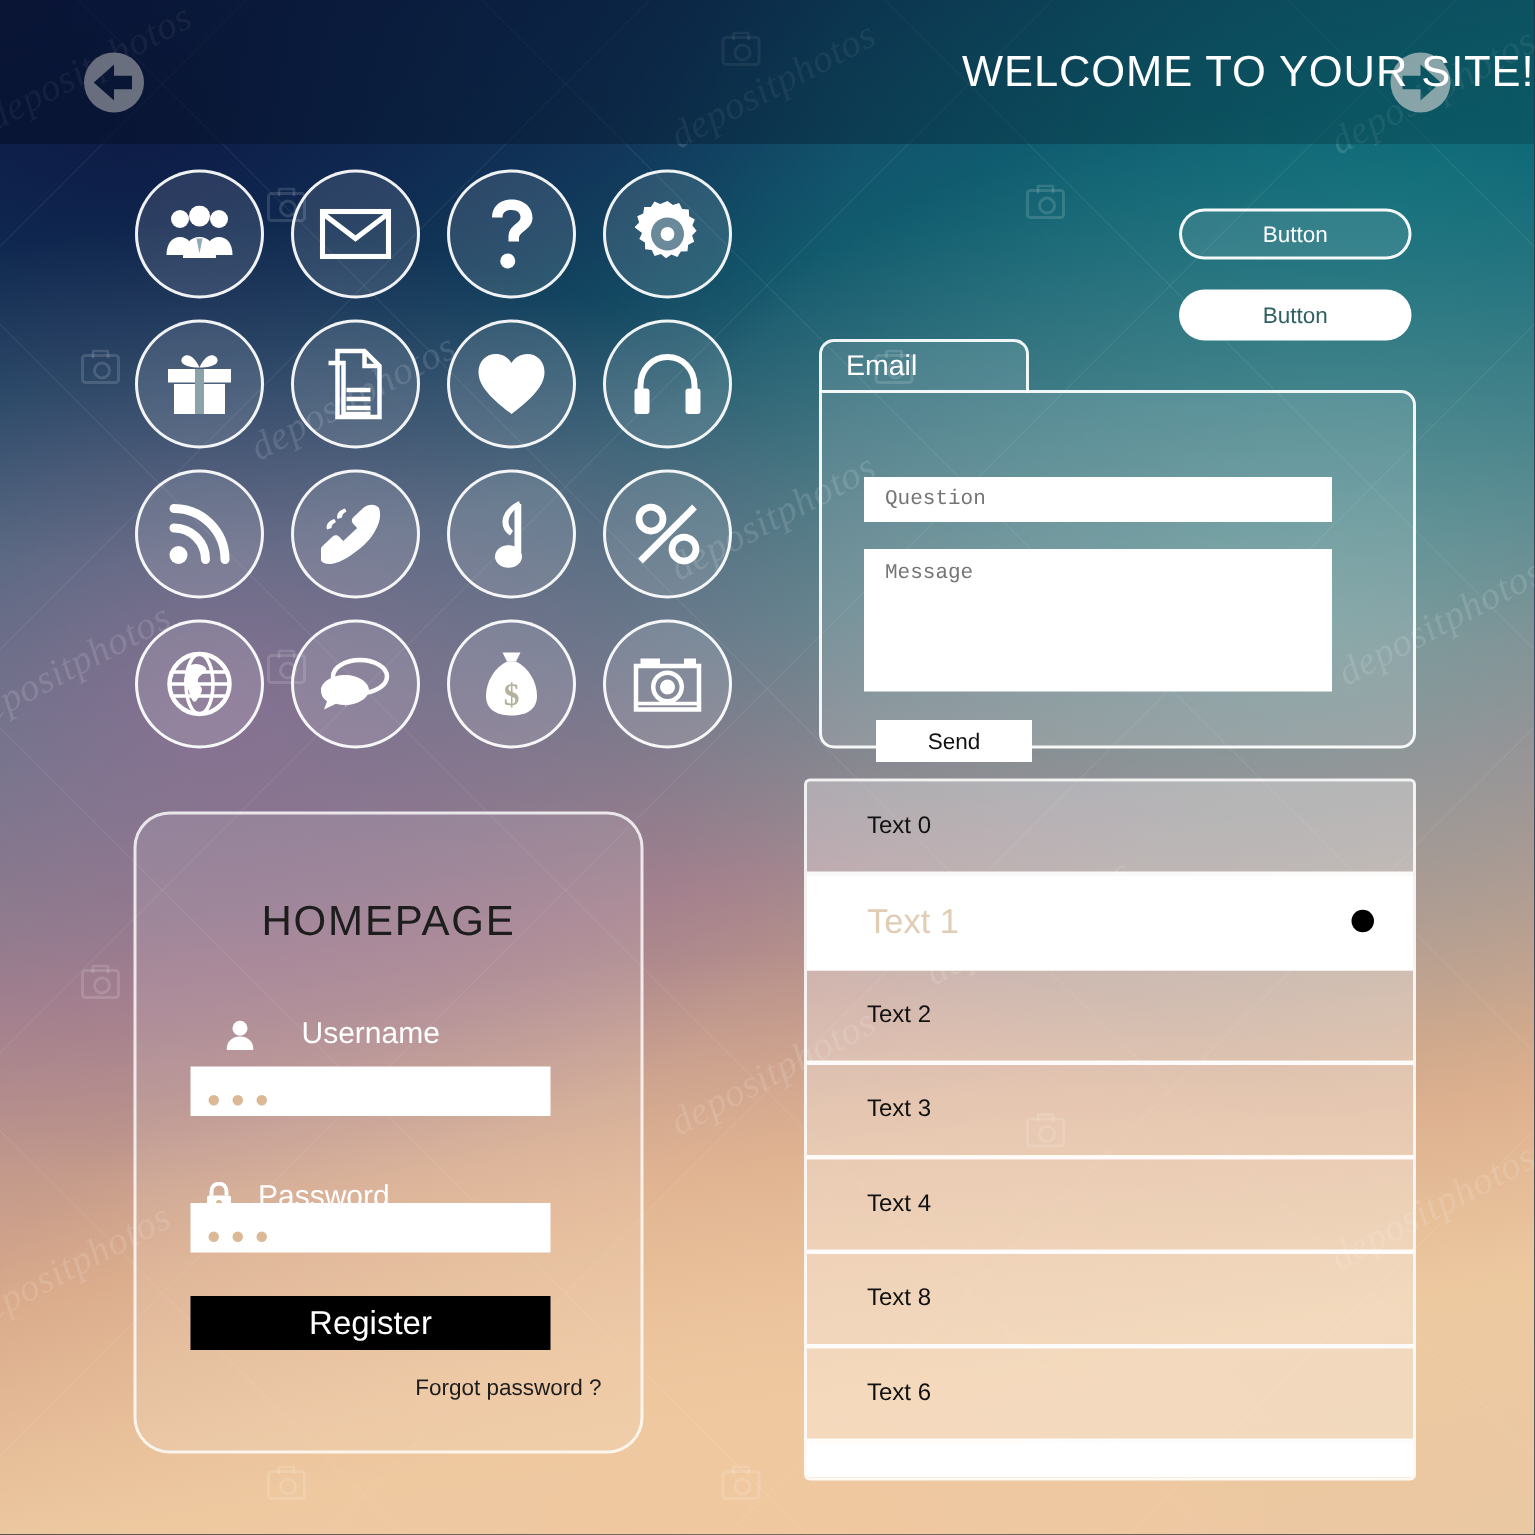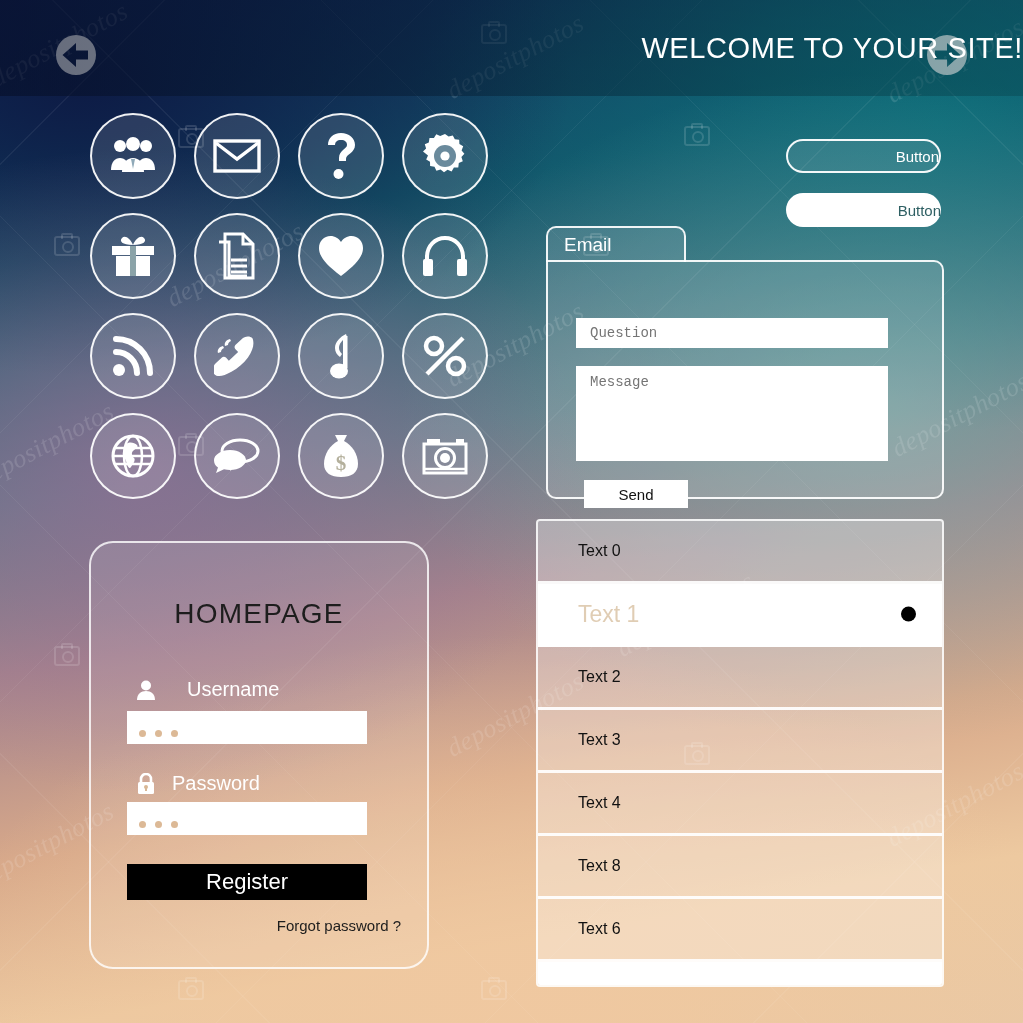--- a/index.html
+++ b/index.html
@@ -63,21 +63,21 @@
     border:2.5px solid rgba(255,255,255,0.93);
     background:rgba(255,255,255,0.12);
     display:flex;align-items:center;justify-content:center;cursor:pointer;
     box-sizing:border-box;
   }
   .icn svg{display:block;}
 
   
   .pillbtn{
     position:absolute;z-index:6;width:155px;height:34px;border-radius:18px;
-    display:flex;align-items:center;justify-content:flex-end;font-size:15px;cursor:pointer;
+    display:flex;align-items:center;justify-content:center;font-size:15px;cursor:pointer;
     box-sizing:border-box;
   }
   #btn-outline{left:786px;top:139px;border:2px solid rgba(255,255,255,0.95);color:#fff;background:rgba(255,255,255,0.10);}
   #btn-solid{left:786px;top:193px;background:#ffffff;color:#2e5f63;border:none;}
 
   
   #email-panel{position:absolute;left:546px;top:226px;width:398px;height:273px;z-index:4;}
   #email-tab{
     position:absolute;left:0;top:0;width:140px;height:36px;
     border:2px solid rgba(255,255,255,0.92);border-bottom:none;
@@ -111,22 +111,22 @@
   #login-panel{
     position:absolute;left:89px;top:541px;width:340px;height:428px;z-index:4;
     border:2px solid rgba(255,255,255,0.80);border-radius:24px;
     background:rgba(255,255,255,0.10);box-sizing:border-box;
   }
   #login-title{
     position:absolute;left:0;right:0;top:55px;text-align:center;
     font-size:28px;color:#1d1d1d;letter-spacing:1.2px;font-weight:400;
   }
   .lbl{position:absolute;display:flex;align-items:center;gap:6px;color:#fff;font-size:20px;}
-  #lbl-user{left:46px;top:135px;gap:32px;}
-  #lbl-pass{left:46px;top:229px;gap:17px;}
+  #lbl-user{left:60px;top:135px;gap:32px;}
+  #lbl-pass{left:46px;top:244px;gap:17px;}
   .lbl svg{display:block;}
   .inp{
     position:absolute;left:36px;width:240px;height:33px;background:#fff;border:none;box-sizing:border-box;
     display:flex;align-items:flex-end;padding:0 0 7px 12px;gap:9px;cursor:text;
   }
   #inp-user{top:168px;}
   #inp-pass{top:259px;}
   .dot{width:7px;height:7px;border-radius:50%;background:#dcb996;}
   #btn-register{
     position:absolute;left:36px;top:321px;width:240px;height:36px;background:#000;color:#fff;

